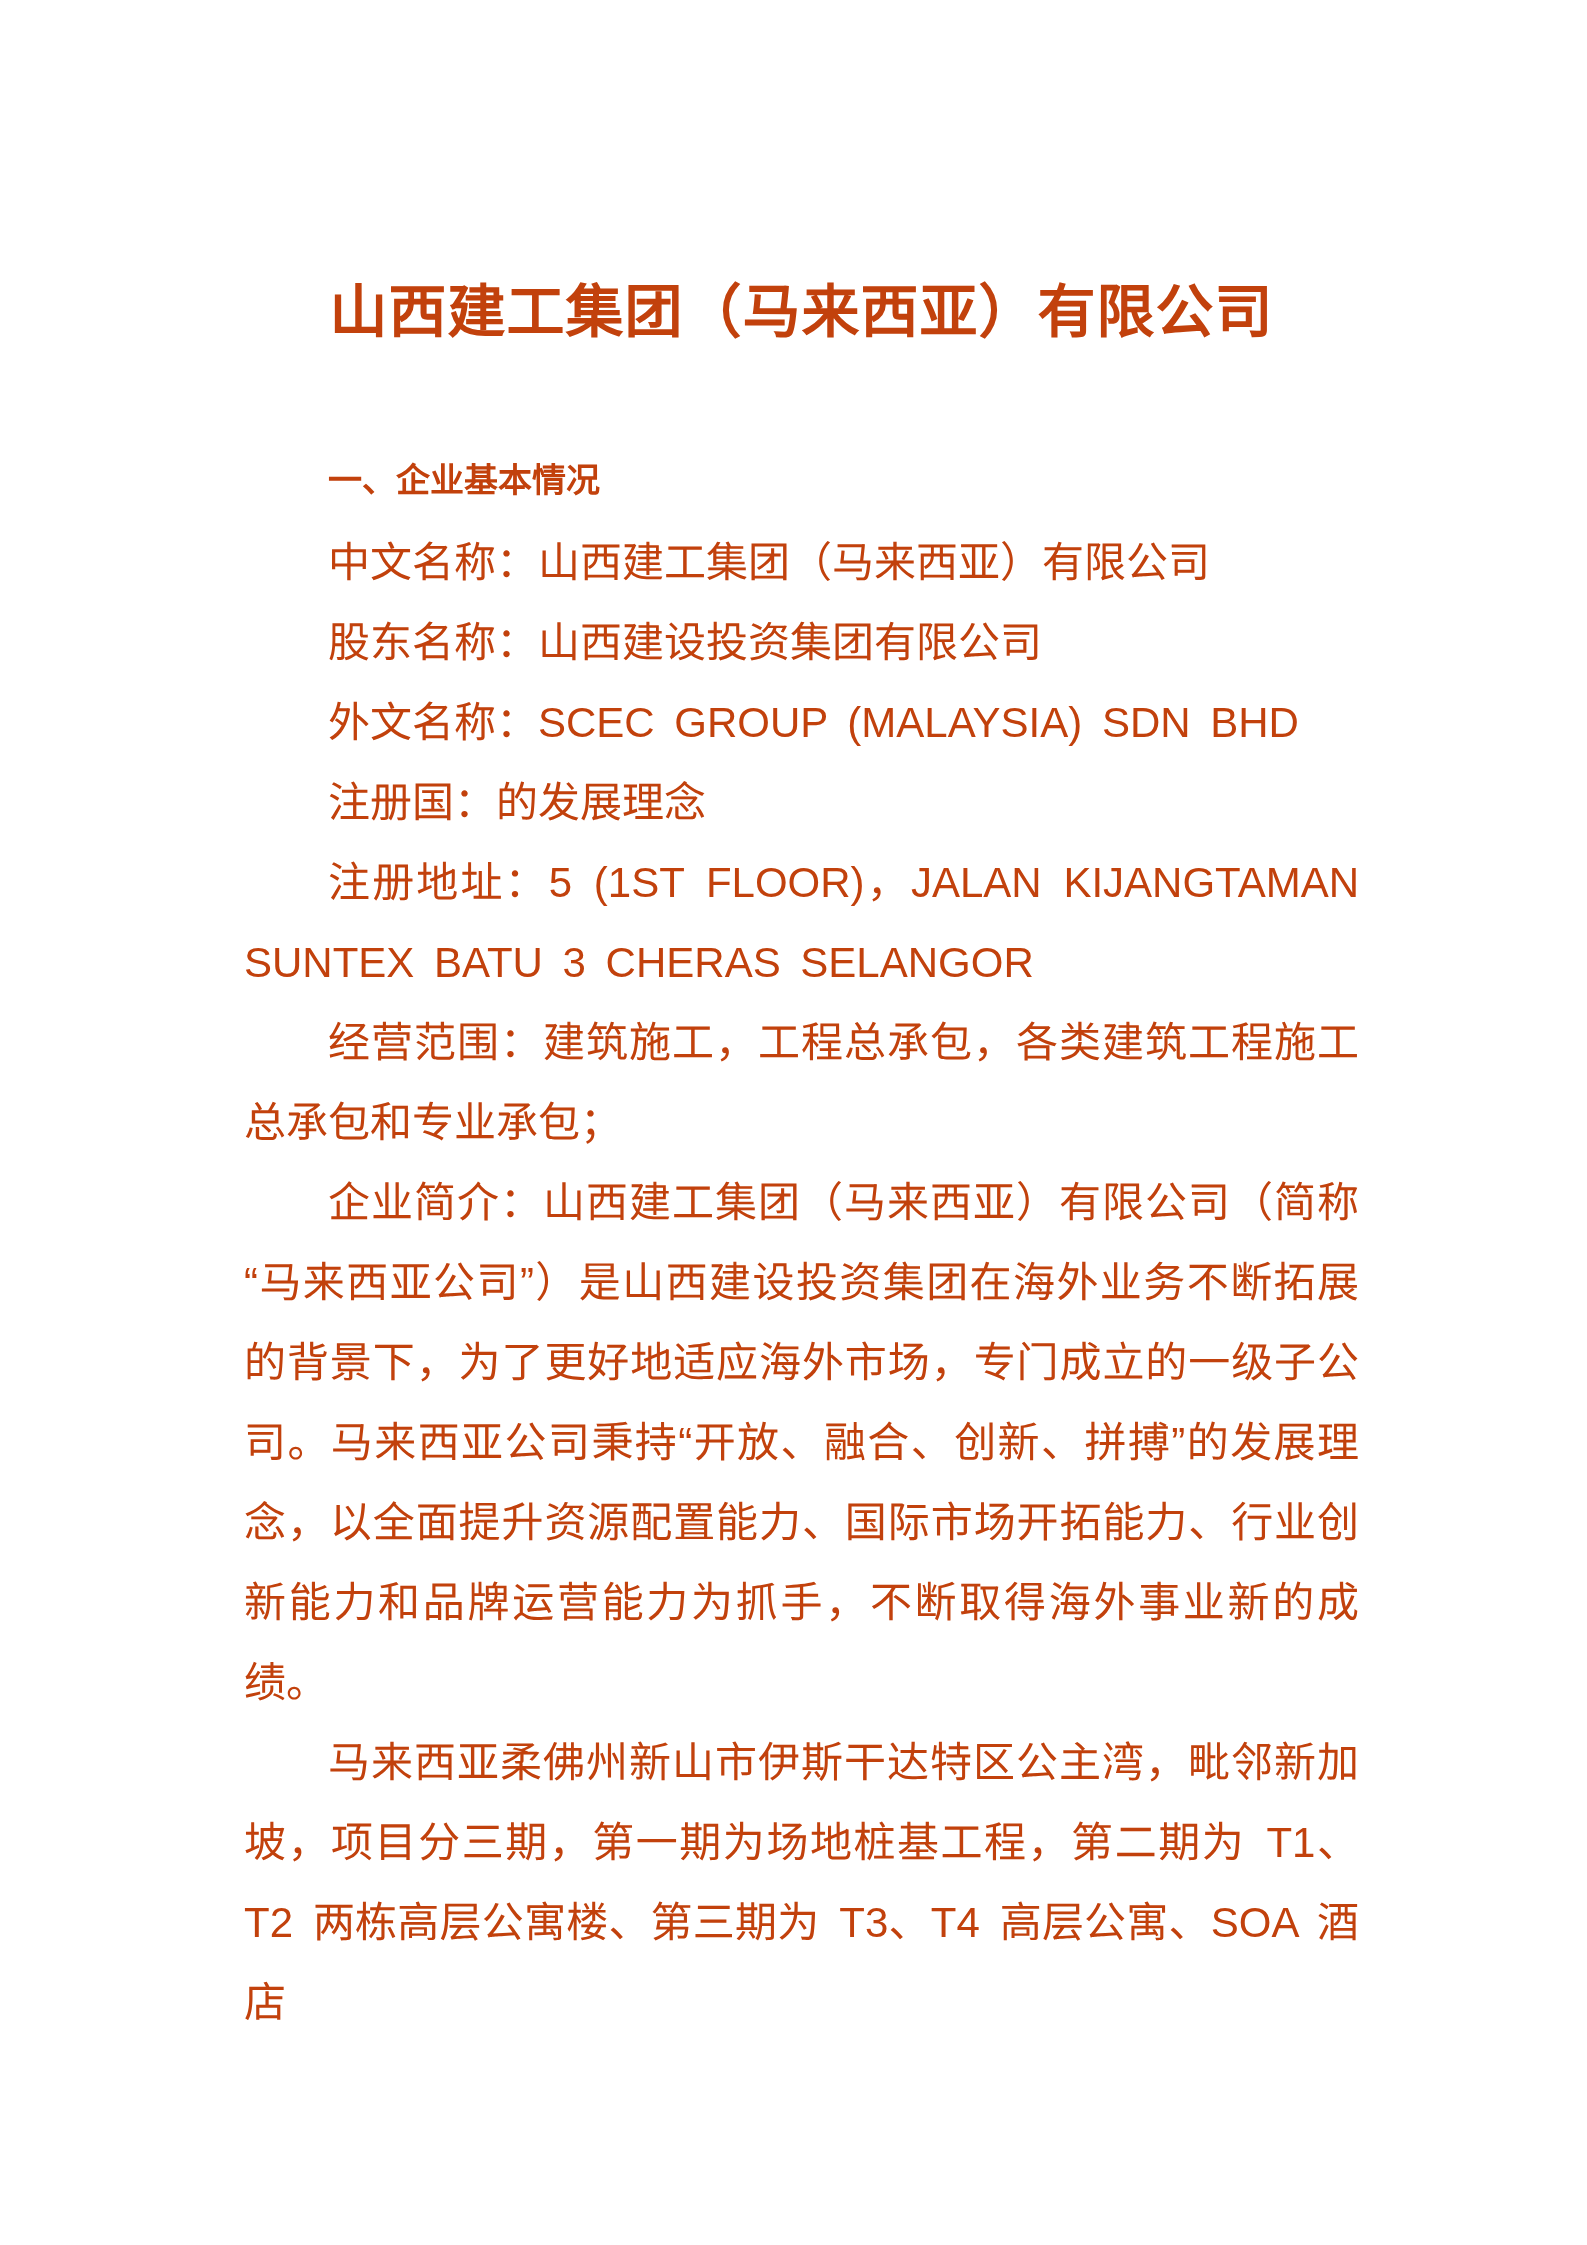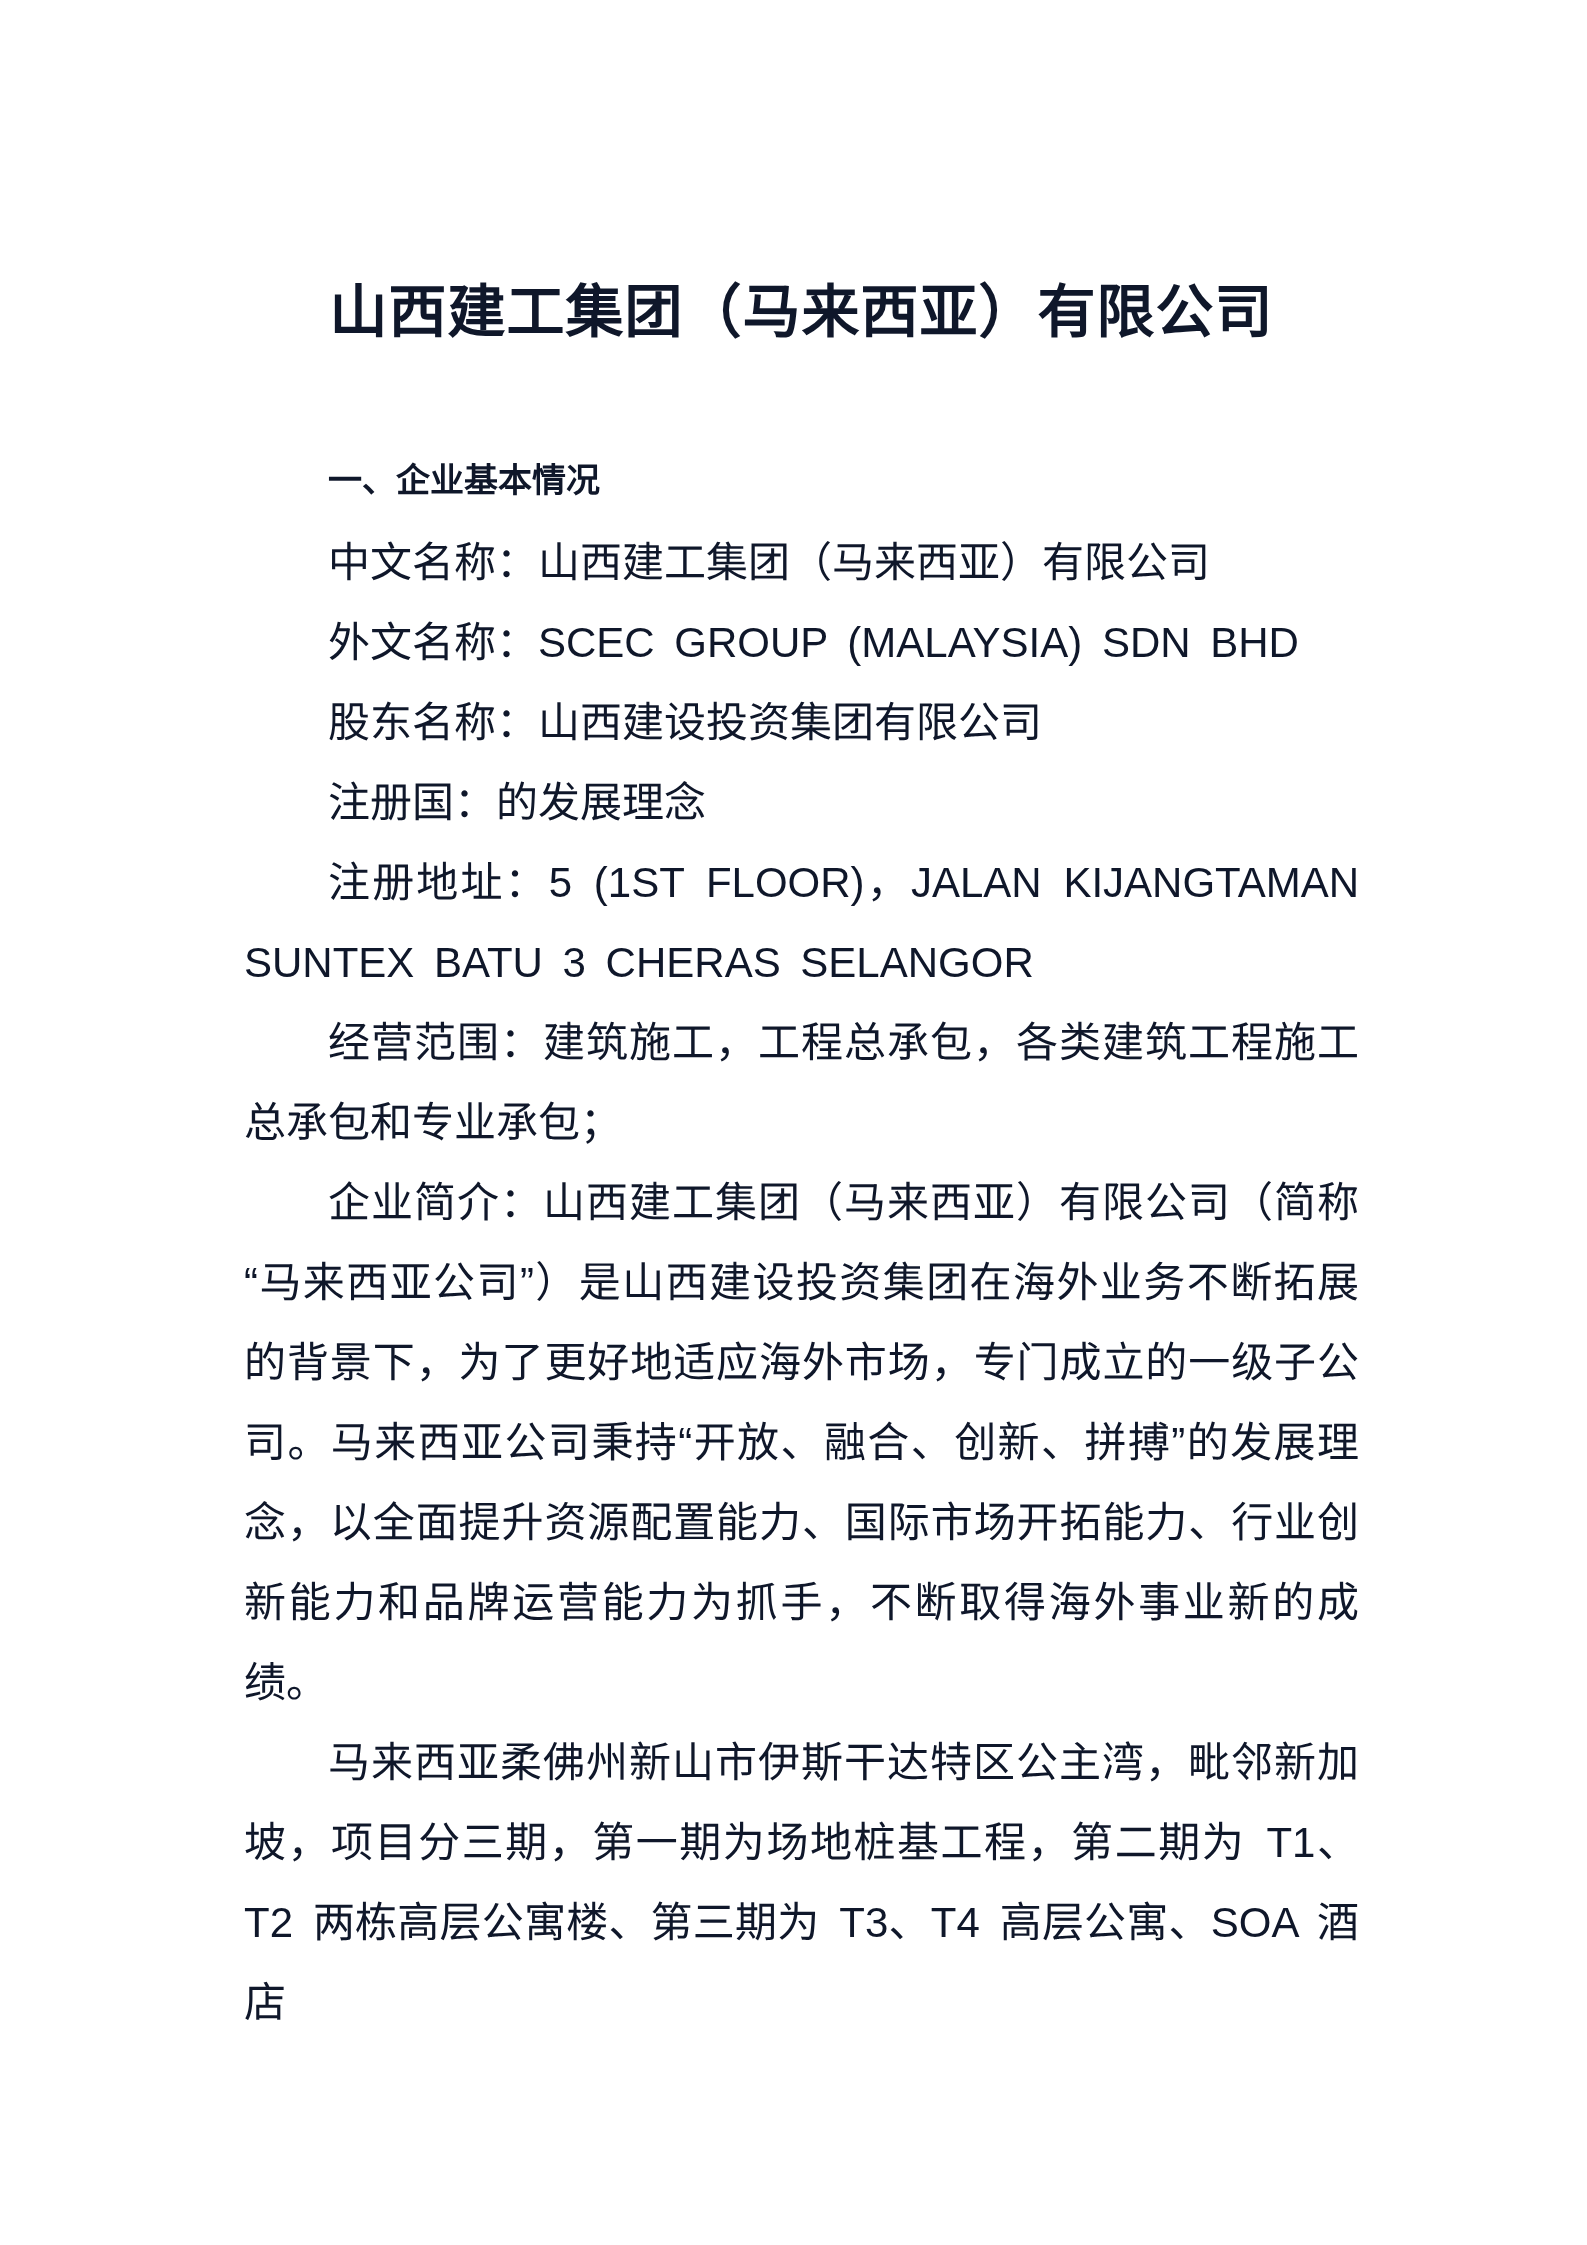--- a/index.html
+++ b/index.html
@@ -5,21 +5,21 @@
   html, body {
     margin: 0;
     padding: 0;
     background: #ffffff;
   }
   .page {
     position: relative;
     width: 1587px;
     height: 2245px;
     background: #ffffff;
-    color: #0f172a;
+    color: #c2410c;
     overflow: hidden;
   }
   .content {
     position: absolute;
     left: 244px;
     top: 0;
     width: 1115px;
   }
   .doc-title {
     margin: 276px 0 0 0;
@@ -56,23 +56,23 @@
 
 <div class="page">
   <div class="content">
 
     <h1 class="doc-title"><span>山西建工集团（马来西亚）有限公司</span><br></h1>
 
     <h2 class="section-heading">一、企业基本情况</h2>
 
     <p class="body-para">中文名称：山西建工集团（马来西亚）有限公司</p>
 
+    <p class="body-para">股东名称：山西建设投资集团有限公司</p>
+
     <p class="body-para">外文名称：SCEC GROUP (MALAYSIA) SDN BHD</p>
-
-    <p class="body-para">股东名称：山西建设投资集团有限公司</p>
 
     <p class="body-para">注册国：的发展理念</p>
 
     <p class="body-para">注册地址：5 (1ST FLOOR)，JALAN KIJANGTAMAN SUNTEX BATU 3 CHERAS SELANGOR</p>
 
     <p class="body-para">经营范围：建筑施工，工程总承包，各类建筑工程施工总承包和专业承包；</p>
 
     <p class="body-para">企业简介：山西建工集团（马来西亚）有限公司（简称“马来西亚公司”）是山西建设投资集团在海外业务不断拓展的背景下，为了更好地适应海外市场，专门成立的一级子公司。马来西亚公司秉持“开放、融合、创新、拼搏”的发展理念，以全面提升资源配置能力、国际市场开拓能力、行业创新能力和品牌运营能力为抓手，不断取得海外事业新的成绩。</p>
 
     <p class="body-para">马来西亚柔佛州新山市伊斯干达特区公主湾，毗邻新加坡，项目分三期，第一期为场地桩基工程，第二期为 T1、T2 两栋高层公寓楼、第三期为 T3、T4 高层公寓、SOA 酒店</p>

